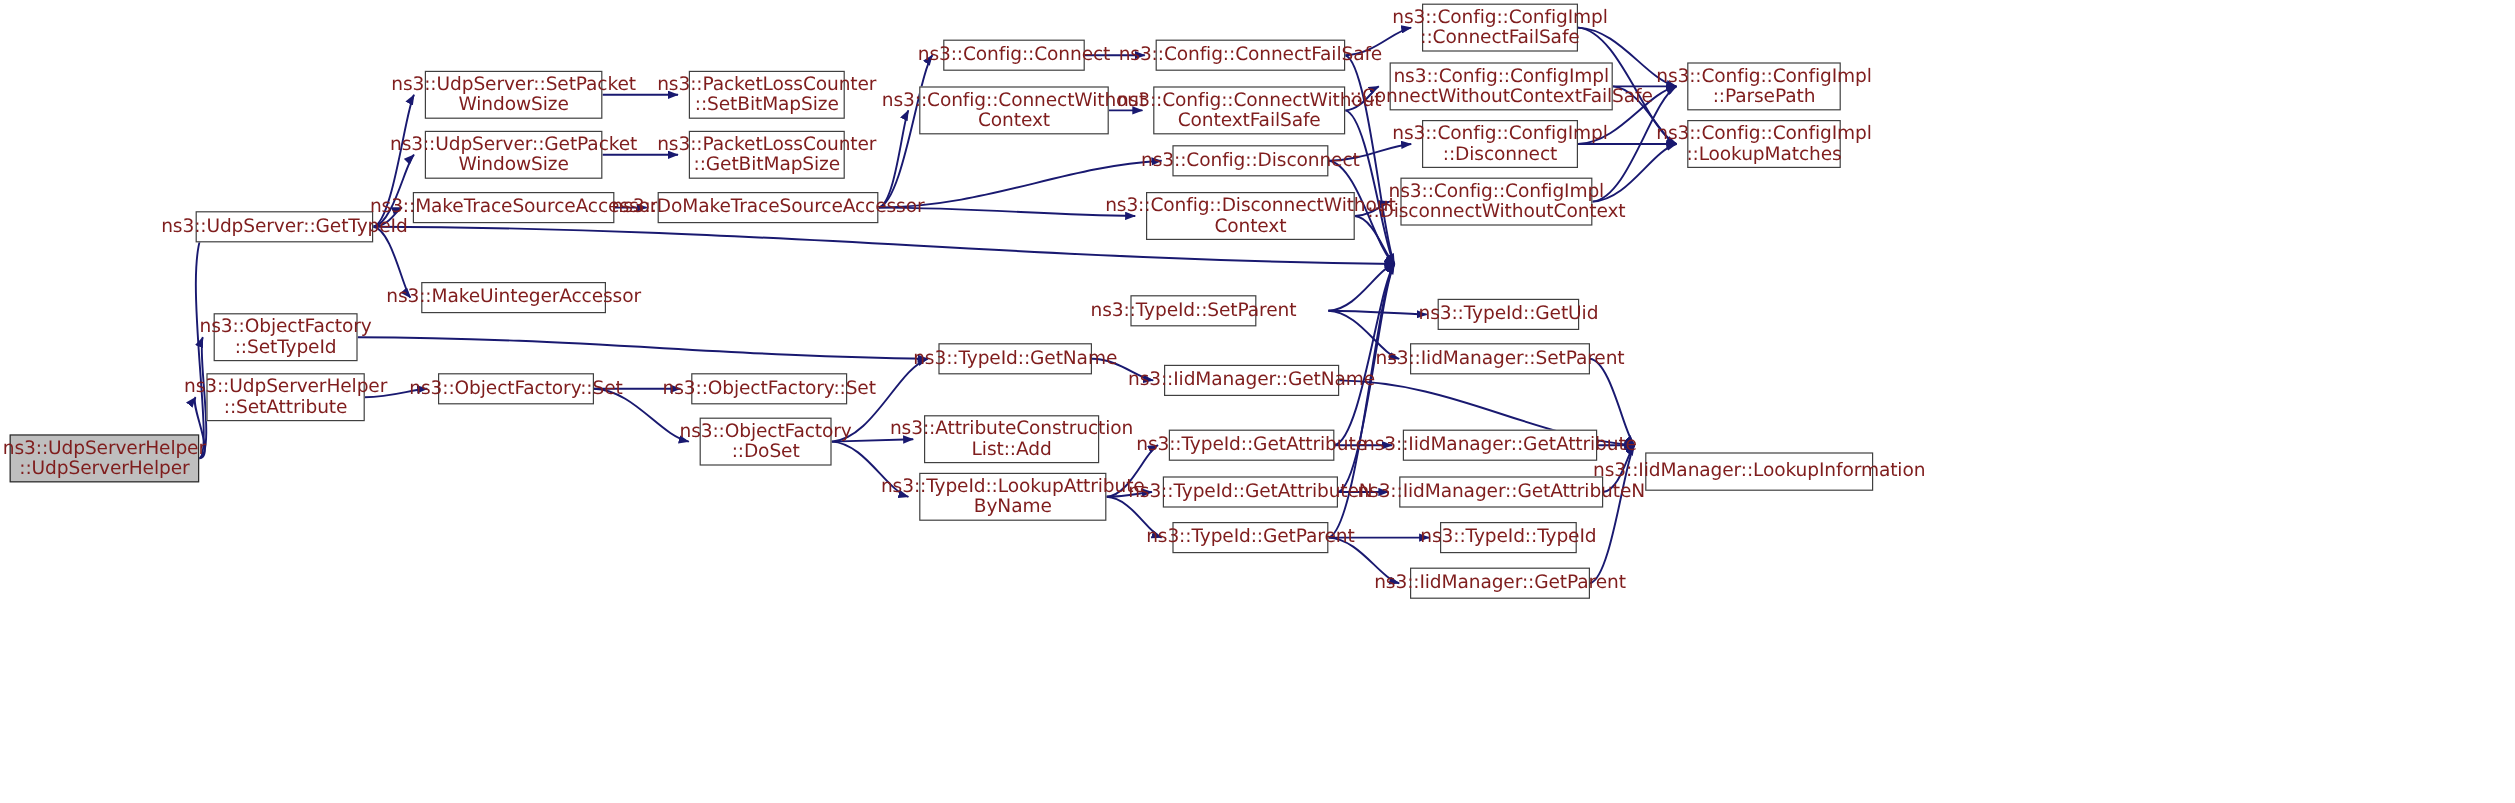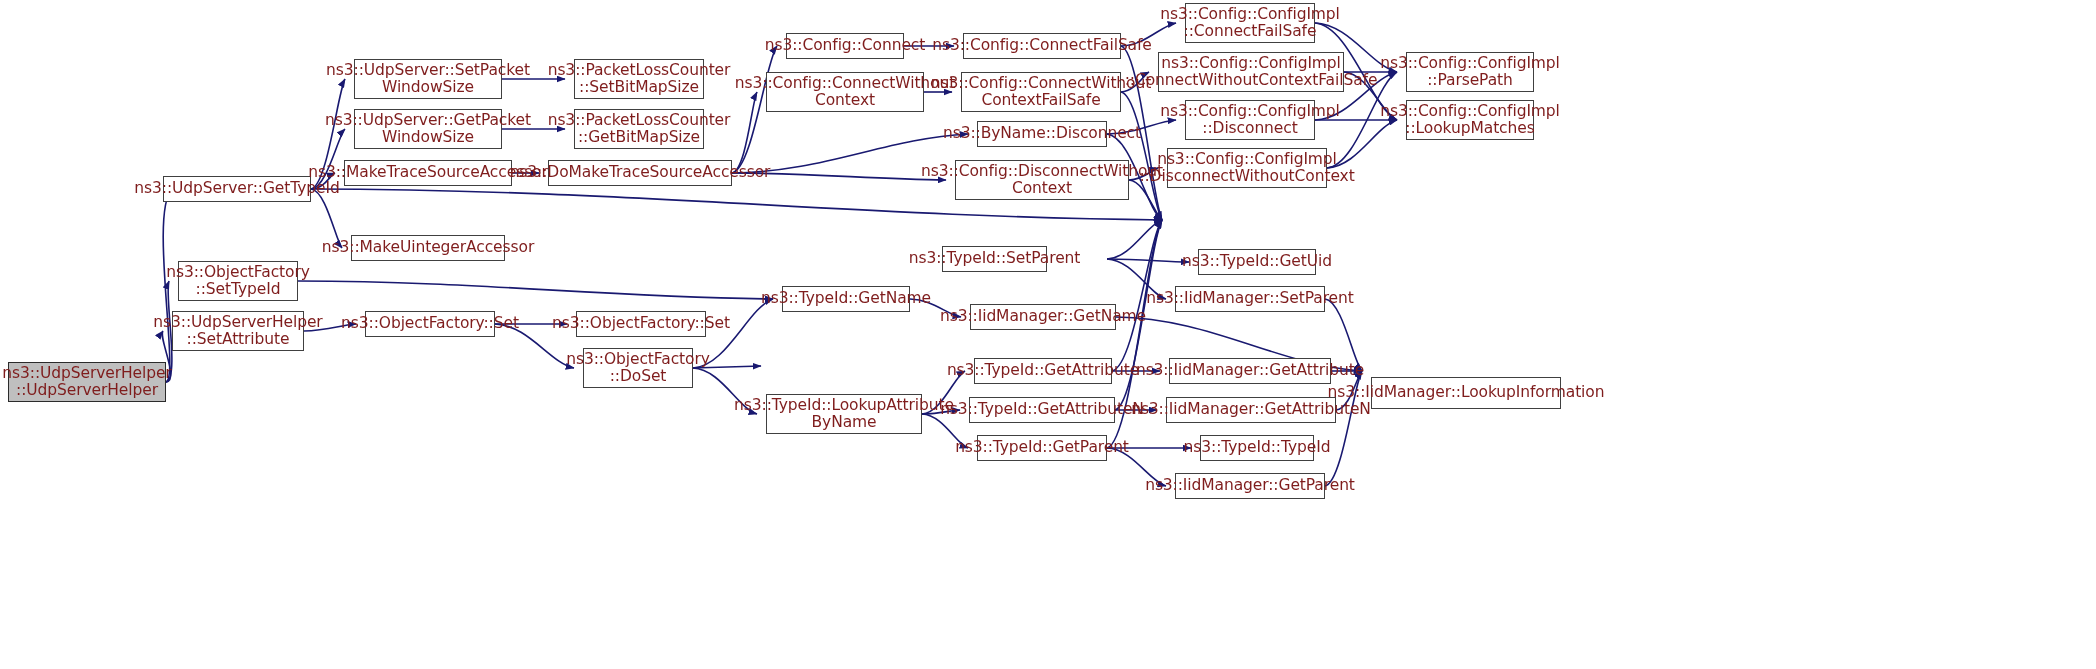--- a/index.html
+++ b/index.html
@@ -138,27 +138,29 @@
 ::SetBitMapSize</span></div>
     <div class="node" style="left: 574px; top: 109px; width: 130px; height: 40px;"><span>ns3::PacketLossCounter
 ::GetBitMapSize</span></div>
     <div class="node" style="left: 548px; top: 160px; width: 184px; height: 26px; justify-content: center;"><span>ns3::DoMakeTraceSourceAccessor</span></div>
     <div class="node" style="left: 576px; top: 311px; width: 130px; height: 26px;"><span>ns3::ObjectFactory::Set</span></div>
     <div class="node" style="left: 583px; top: 348px; width: 110px; height: 40px;"><span>ns3::ObjectFactory
 ::DoSet</span></div>
     <div class="node" style="left: 786px; top: 33px; width: 118px; height: 26px;"><span>ns3::Config::Connect</span></div>
     <div class="node" style="left: 766px; top: 72px; width: 158px; height: 40px;"><span>ns3::Config::ConnectWithout
 Context</span></div>
+    <div class="node" style="left: 770px; top: 346px; width: 146px; height: 40px;"><span>ns3::AttributeConstruction
+List::Add</span></div>
     <div class="node" style="left: 782px; top: 286px; width: 128px; height: 26px;"><span>ns3::TypeId::GetName</span></div>
     <div class="node" style="left: 766px; top: 394px; width: 156px; height: 40px;"><span>ns3::TypeId::LookupAttribute
 ByName</span></div>
     <div class="node" style="left: 963px; top: 33px; width: 158px; height: 26px;"><span>ns3::Config::ConnectFailSafe</span></div>
     <div class="node" style="left: 961px; top: 72px; width: 160px; height: 40px;"><span>ns3::Config::ConnectWithout
 ContextFailSafe</span></div>
-    <div class="node" style="left: 977px; top: 121px; width: 130px; height: 26px;"><span>ns3::ByName::Disconnect</span></div>
+    <div class="node" style="left: 977px; top: 121px; width: 130px; height: 26px;"><span>ns3::Config::Disconnect</span></div>
     <div class="node" style="left: 955px; top: 160px; width: 174px; height: 40px;"><span>ns3::Config::DisconnectWithout
 Context</span></div>
     <div class="node" style="left: 942px; top: 246px; width: 105px; height: 26px;"><span>ns3::TypeId::SetParent</span></div>
     <div class="node" style="left: 970px; top: 304px; width: 146px; height: 26px;"><span>ns3::IidManager::GetName</span></div>
     <div class="node" style="left: 974px; top: 358px; width: 138px; height: 26px;"><span>ns3::TypeId::GetAttribute</span></div>
     <div class="node" style="left: 969px; top: 397px; width: 146px; height: 26px;"><span>ns3::TypeId::GetAttributeN</span></div>
     <div class="node" style="left: 977px; top: 435px; width: 130px; height: 26px;"><span>ns3::TypeId::GetParent</span></div>
     <div class="node" style="left: 1185px; top: 3px; width: 130px; height: 40px;"><span>ns3::Config::ConfigImpl
 ::ConnectFailSafe</span></div>
     <div class="node" style="left: 1158px; top: 52px; width: 186px; height: 40px;"><span>ns3::Config::ConfigImpl

